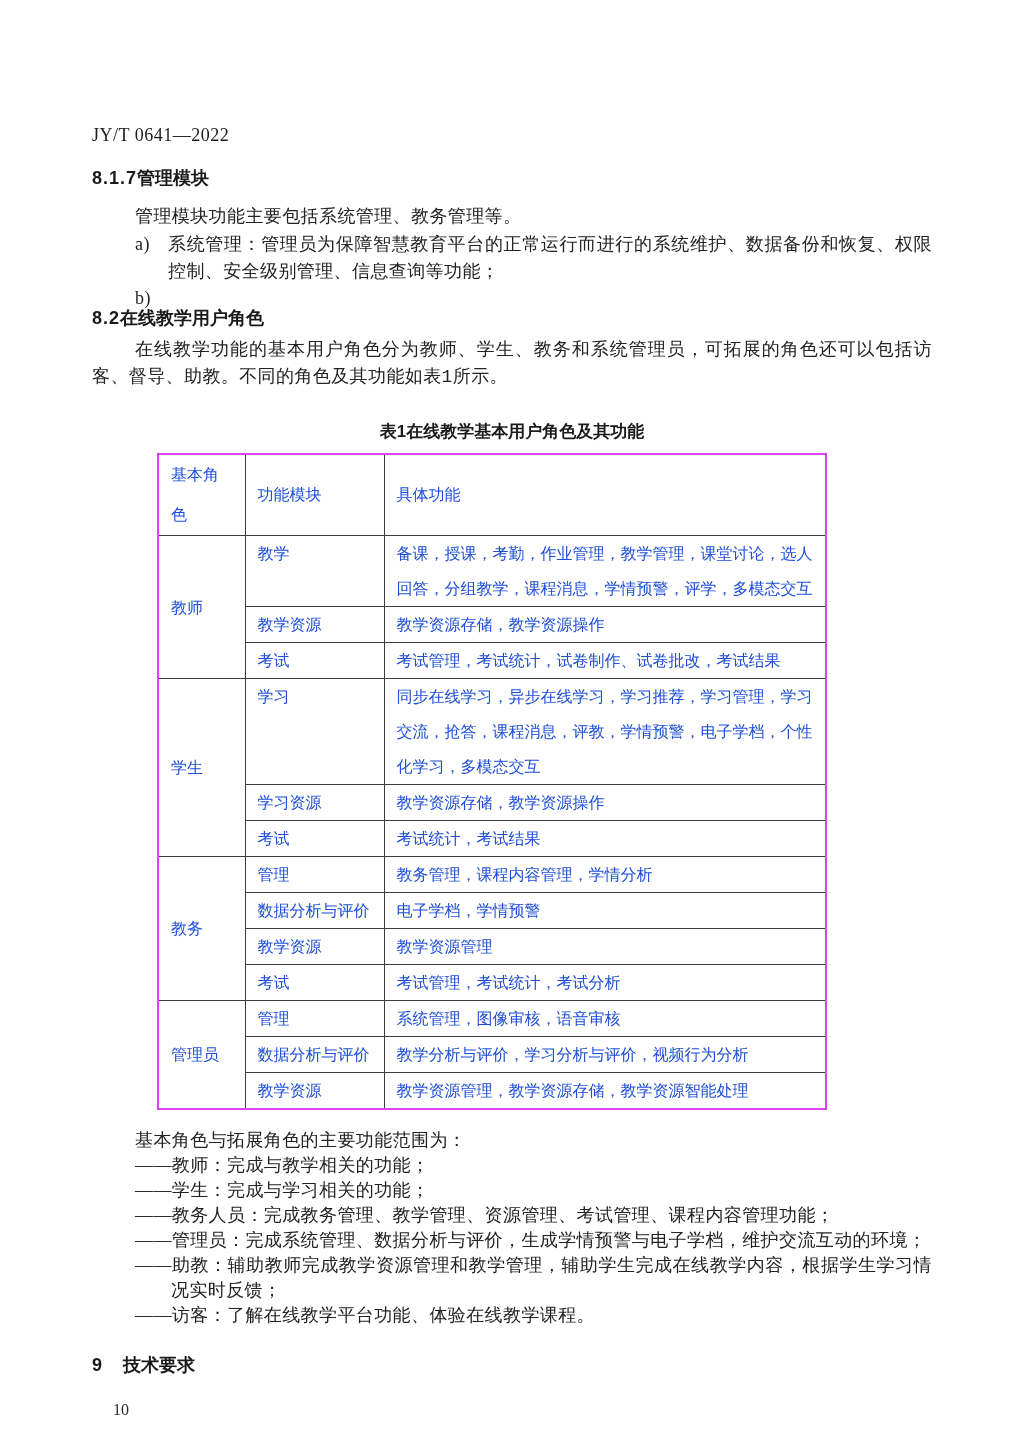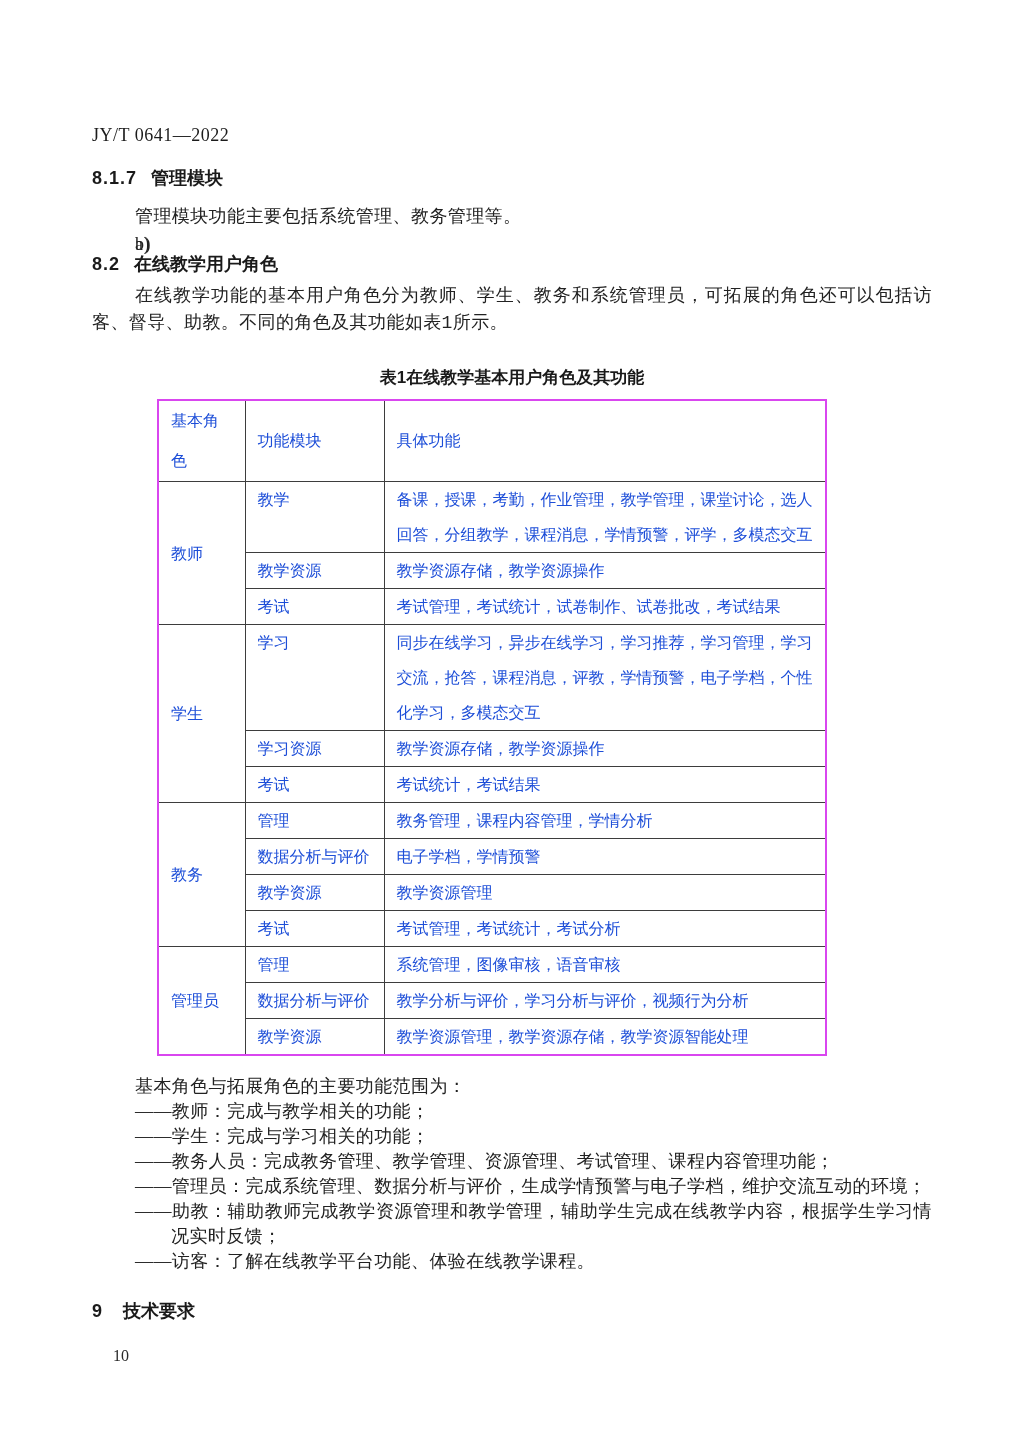--- a/index.html
+++ b/index.html
@@ -24,21 +24,21 @@
   }
 
   .clause-heading {
     font-family: "Liberation Sans", "DejaVu Sans", sans-serif;
     font-weight: bold;
     font-size: 18px;
     line-height: 22px;
     color: #1a1a1a;
     margin-top: 22px;
   }
-  .clause-heading .clause-num { margin-right: 14px; letter-spacing: 1px; }
+  .clause-heading .clause-num { letter-spacing: 1px; }
 
   .body-par {
     margin: 0;
     line-height: 27px;
     letter-spacing: 0.4px;
     text-align: justify;
     color: #222222;
     font-family: Liberation Mono, monospace;
   }
   .par-indent { text-indent: 43px; }
@@ -125,20 +125,21 @@
 
     <div class="clause-heading">
       <span class="clause-num">8.1.7</span><span>管理模块</span>
     </div>
 
     <p class="body-par par-indent intro-par">管理模块功能主要包括系统管理、教务管理等。</p>
 
     <div class="abc-list">
       <div class="abc-item">
         <span class="abc-marker">a)</span>
+        <span>系统管理：管理员为保障智慧教育平台的正常运行而进行的系统维护、数据备份和恢复、权限控制、安全级别管理、信息查询等功能；</span>
       </div>
       <div class="abc-item">
         <span class="abc-marker">b)</span>
       </div>
     </div>
 
     <div class="clause-heading">
       <span class="clause-num">8.2</span><span>在线教学用户角色</span>
     </div>
 

